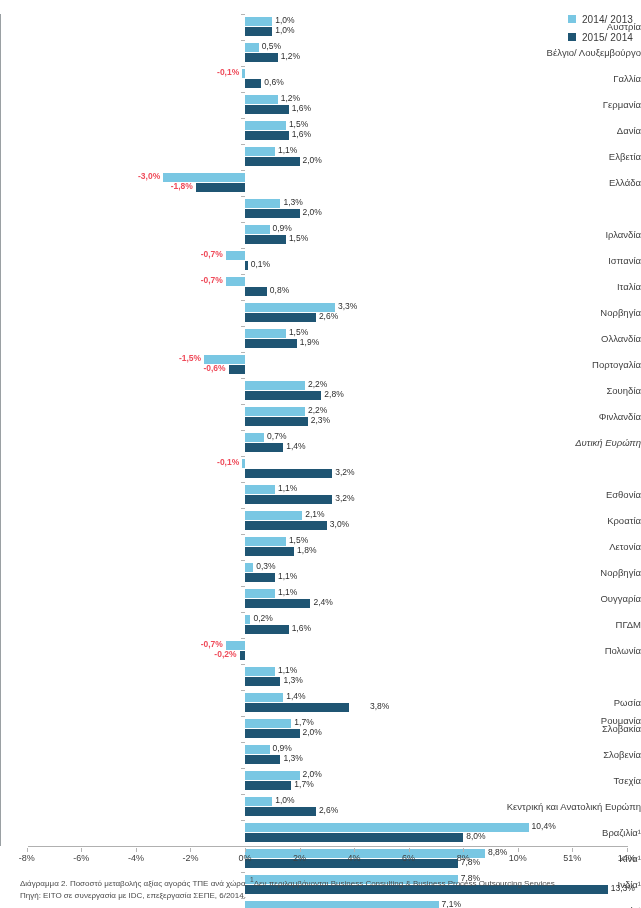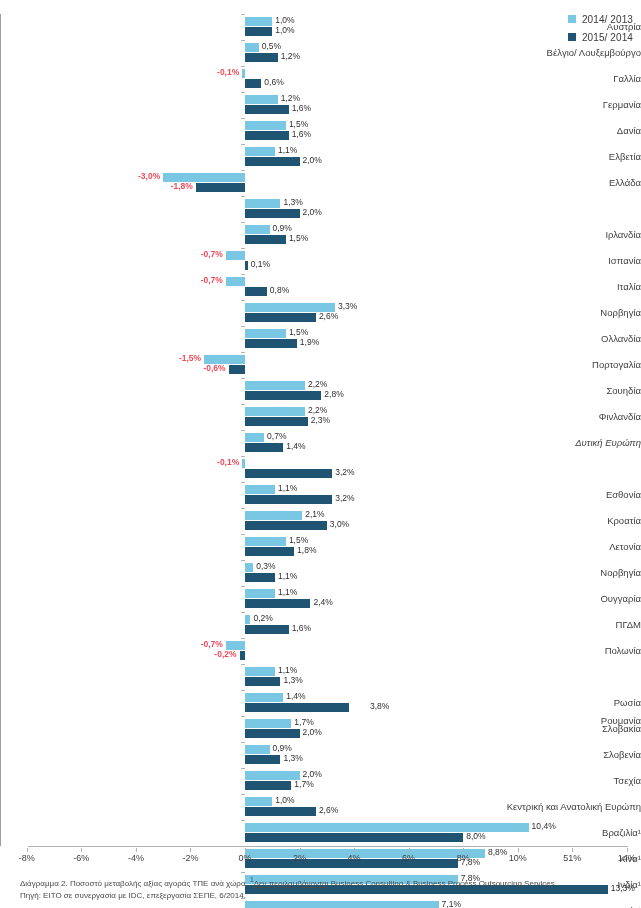--- a/index.html
+++ b/index.html
@@ -43,21 +43,21 @@
   .val.dark{top:12px;}
 
   
   .xaxis{position:absolute;left:0;top:848px;width:641px;height:20px;}
   .xtick-mark{position:absolute;top:0;width:1px;height:4px;background:#b4b4b4;}
   .xtick-label{position:absolute;top:5px;font-size:9px;color:#3f3f3f;transform:translateX(-50%);white-space:nowrap;}
 
   
   .footer{position:absolute;left:20px;top:874px;width:610px;}
   .footer-line{font-size:8px;color:#4a4a4a;line-height:12.5px;white-space:nowrap;}
-  .footer-line .ul{text-decoration:underline;}
+  .footer-line .ul{}
 </style>
 </head>
 <body>
 
 <div id="chart-root">
 
   <div class="legend" id="legend">
       <div class="legend-row">
         <span class="legend-swatch" style="background: rgb(121, 199, 227);"></span>
         <span class="legend-label">2014/ 2013</span>

